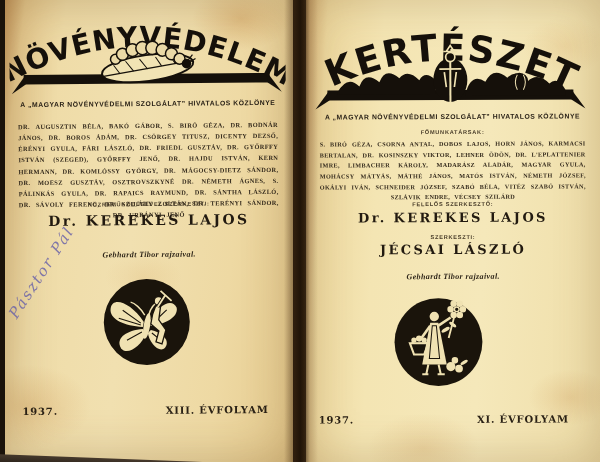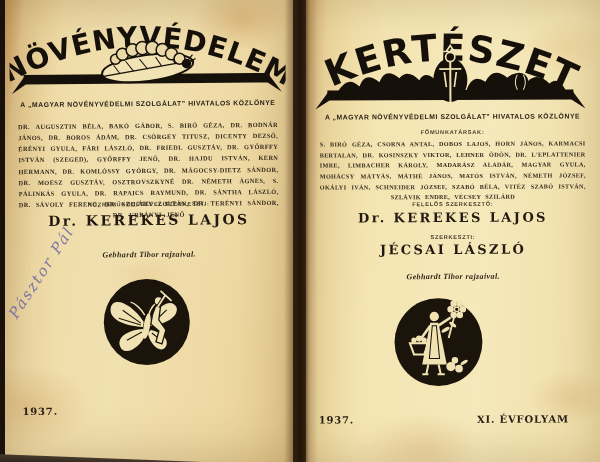--- a/index.html
+++ b/index.html
@@ -119,20 +119,21 @@
         <g>
           <path d="M55,30 L60,30 L58,44 L65,54 L61,68 L55,66 L58,55 L50,48 L52,38 Z" fill="#f0e2b2" stroke="#1a140b" stroke-width="1.3"></path>
           <circle cx="58" cy="25" r="4.4" fill="#f0e2b2" stroke="#1a140b" stroke-width="1.3"></circle>
           <path d="M57,31 L65,19 M60,15 L71,25" stroke="#1a140b" stroke-width="3.6" fill="none"></path>
           <path d="M57,31 L65,19 M60,15 L71,25" stroke="#f0e2b2" stroke-width="1.8" fill="none"></path>
         </g>
       </svg>
 
       <div class="footer" style="top:405px;padding:0 26px 0 16px;">
         <span>1937.</span>
+        <span>XIII. ÉVFOLYAM</span>
       </div>
     </div>
 
     <div class="signature">Pásztor Pál</div>
   </div>
 
   <div class="page page-right">
     <div class="content">
 
       <svg class="masthead" style="left:8px;top:12px;" width="276" height="100" viewBox="0 0 276 100">

